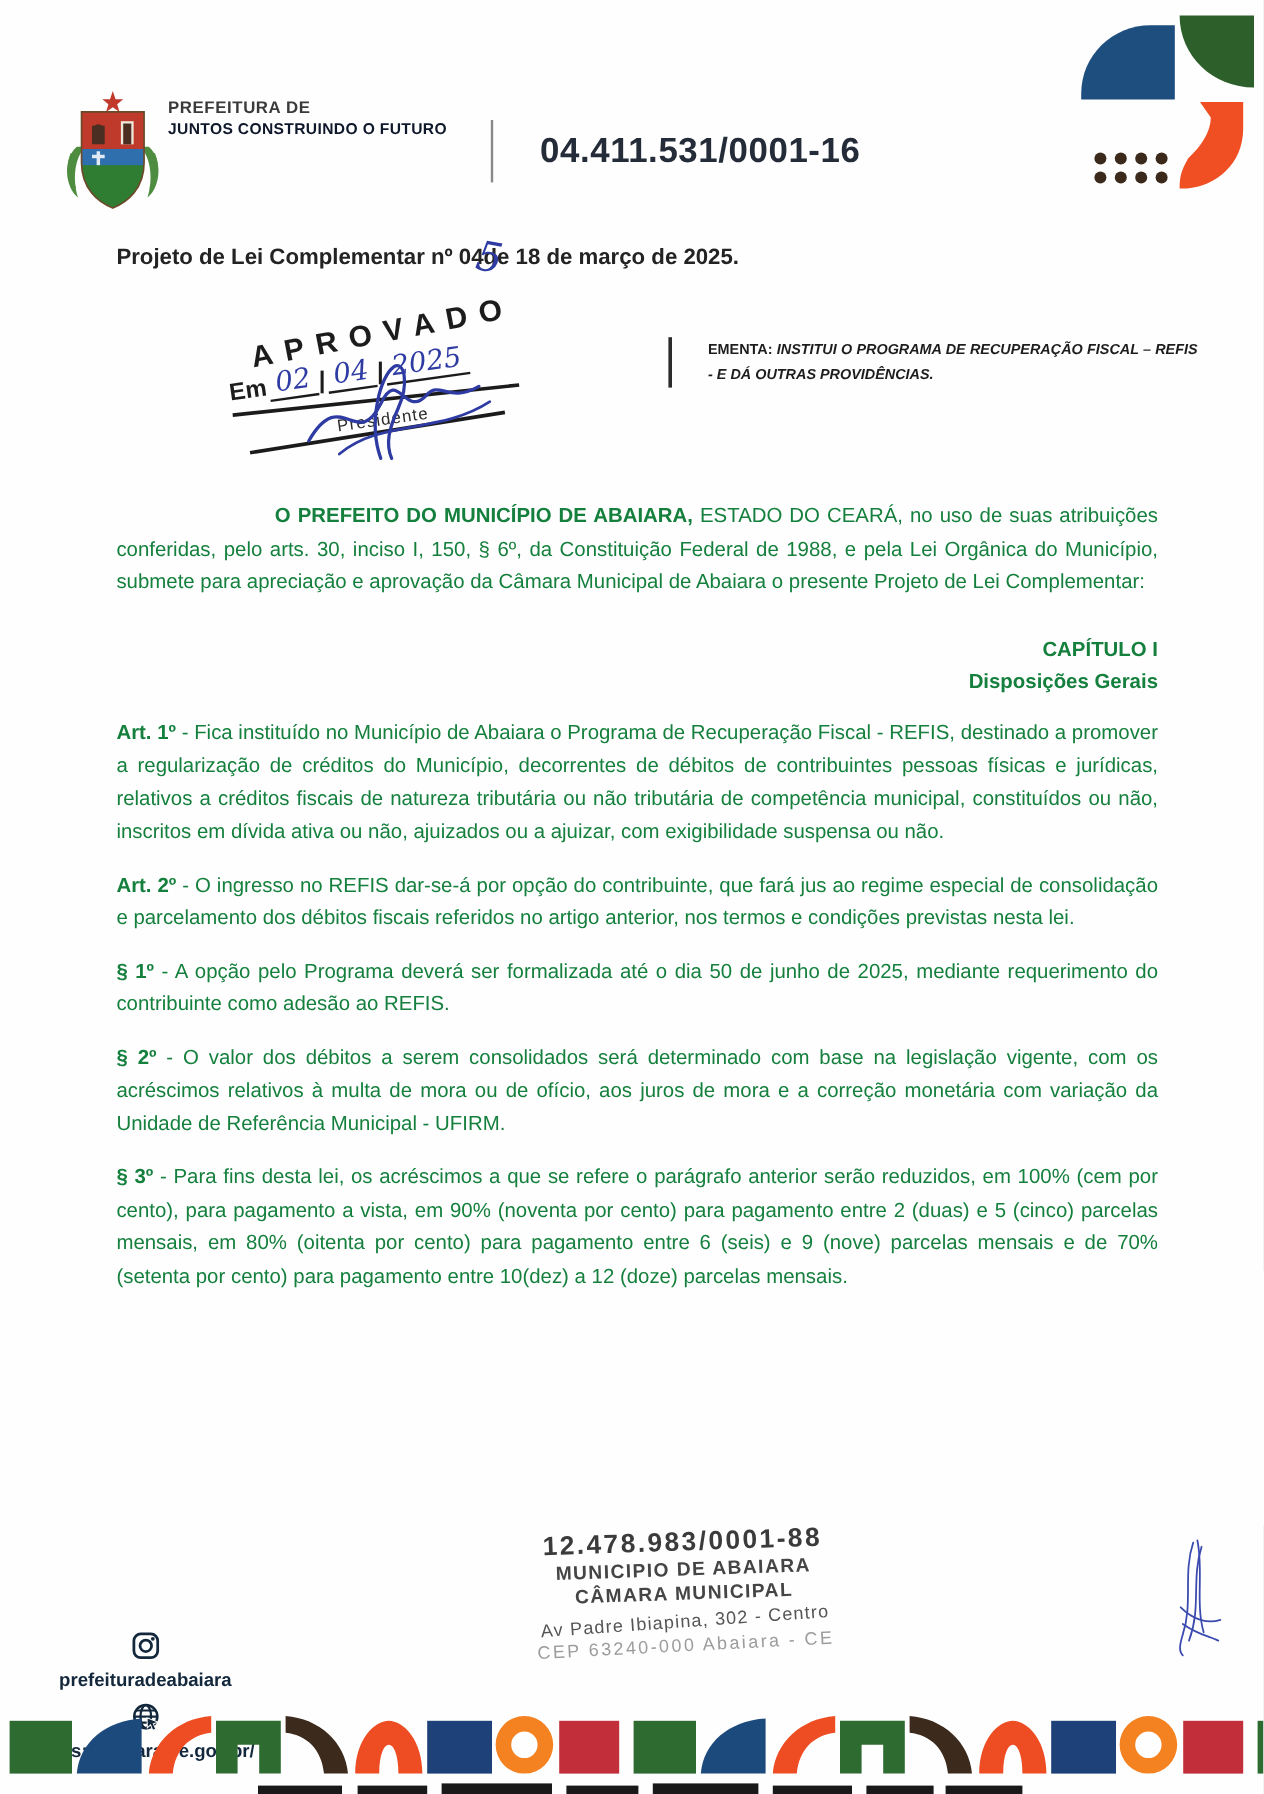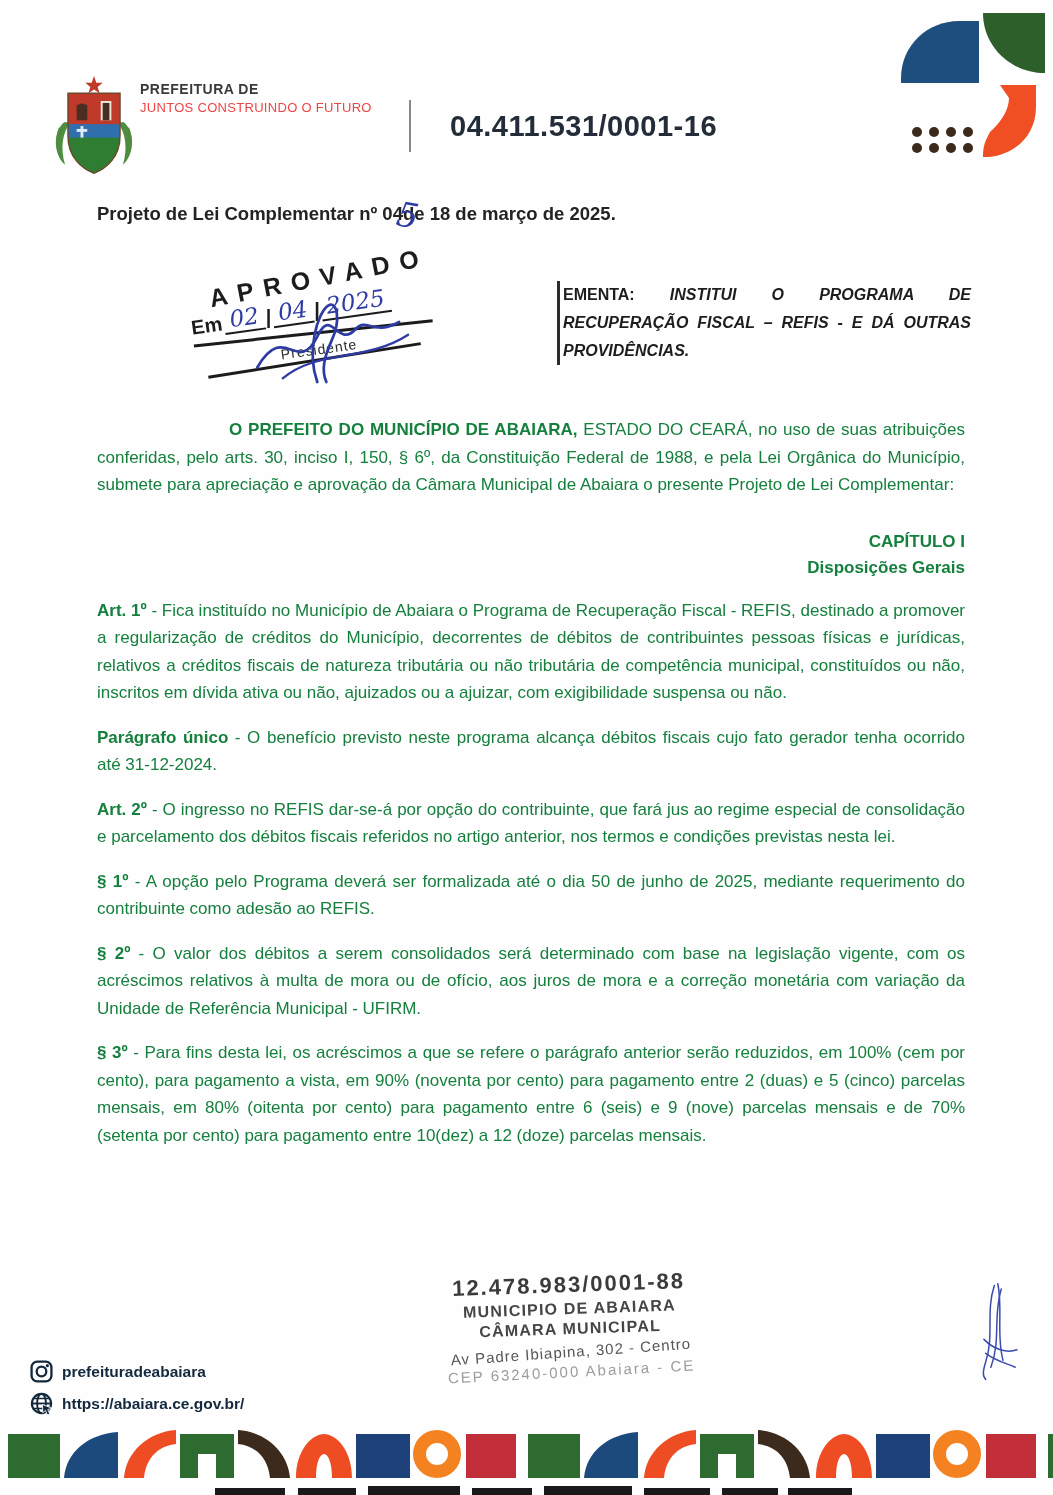--- a/index.html
+++ b/index.html
@@ -3,21 +3,21 @@
 <meta charset="utf-8">
 <style>
   html,body{margin:0;padding:0;background:#e8e8e8;}
   .page{position:relative;width:1053px;height:1495px;background:#fefefe;overflow:hidden;
         font-family:"Liberation Sans",sans-serif;color:#262626;margin:0 auto;}
   
   .crest{position:absolute;left:50px;top:74px;}
   .brand{position:absolute;left:140px;top:82px;line-height:1;}
   .brand-small{font-size:14px;font-weight:bold;color:#3a3a3a;letter-spacing:.5px;}
   .brand-name{font-size:40px;font-weight:bold;color:#1c5080;letter-spacing:1px;margin-top:2px;}
-  .brand-slogan{font-size:13px;font-weight:normal;color:#ef4444;margin-top:5px;letter-spacing:.3px;}
+  .brand-slogan{font-size:13px;font-weight:bold;color:#0f172a;margin-top:5px;letter-spacing:.3px;}
   .hdr-divider{position:absolute;left:409px;top:100px;width:2px;height:52px;background:#8a8a8a;}
   .cnpj{position:absolute;left:450px;top:110px;font-size:29px;font-weight:bold;color:#232c38;letter-spacing:.5px;}
   .corner-logo{position:absolute;left:893px;top:12px;}
   
   .title-row{position:absolute;left:97px;top:203px;width:868px;display:flex;
              font-size:18.5px;font-weight:bold;color:#232323;}
   .title-left{position:relative;}
   .hand-five{position:absolute;right:-16px;top:-8px;font-family:"DejaVu Serif",serif;font-style:italic;
              font-size:34px;color:#2e3ba3;transform:rotate(10deg);font-weight:normal;}
   .title-right{margin-right:32px;}
@@ -27,41 +27,41 @@
   .stamp-row{display:flex;align-items:flex-end;margin-top:4px;font-size:20px;font-weight:bold;}
   .stamp-em{margin-right:2px;}
   .slot{border-bottom:2.5px solid #1b1b1b;padding:0 6px 1px 6px;line-height:1;}
   .hand{font-family:"DejaVu Serif",serif;font-style:italic;color:#2e3ba3;font-size:23px;font-weight:normal;}
   .stamp-sep{margin:0 1px;font-weight:bold;transform:rotate(8deg);}
   .stamp-line{border-top:3px solid #1b1b1b;width:240px;margin-top:9px;transform:rotate(2deg);}
   .stamp-line2{border-top:3px solid #1b1b1b;width:215px;margin:24px 0 0 10px;transform:rotate(-1deg);}
   .stamp-role{font-size:14px;letter-spacing:1px;color:#2b2b2b;margin:-20px 0 0 85px;}
   .stamp-sig{position:absolute;left:230px;top:292px;pointer-events:none;}
   
-  .ementa{position:absolute;left:557px;top:281px;width:408px;border-left:3px solid #2b2b2b;padding-left:3px;
-          font-size:16px;font-weight:bold;font-style:italic;line-height:1.75;text-align:justify;color:#1d1d1d;}
+  .ementa{position:absolute;left:557px;top:281px;width:408px;border-left:3px solid #2b2b2b;padding-left:30px;
+          font-size:12px;font-weight:bold;font-style:italic;line-height:1.75;text-align:justify;color:#1d1d1d;}
   .ementa-label{font-style:normal;}
   
   .doc-body{position:absolute;left:97px;top:416px;width:868px;font-size:17px;line-height:27.5px;
             text-align:justify;color:#15803d;}
   .doc-body p{margin:17px 0 0 0;}
   .doc-body p.preamble{margin:0;text-indent:132px;}
   .lead{font-weight:bold;}
   .chapter{margin-top:30px;text-align:right;font-weight:bold;line-height:26px;}
   .chapter + p{margin-top:16px;}
   
   .camara-stamp{position:absolute;left:405px;top:1272px;width:330px;text-align:center;color:#454545;
                 transform:rotate(-2deg);}
   .cs-cnpj{font-size:22px;font-weight:bold;letter-spacing:2px;color:#3b3b3b;}
   .cs-l1,.cs-l2{font-size:16px;font-weight:bold;letter-spacing:1.2px;margin-top:2px;}
   .cs-l3{font-size:15px;letter-spacing:1px;color:#555;transform:rotate(-2deg);margin-top:5px;}
   .cs-l4{font-size:15px;letter-spacing:2px;color:#9c9c9c;transform:rotate(-1deg);margin-top:3px;}
   
   .footer-left{position:absolute;left:30px;top:1360px;}
-  .f-row{display:flex;align-items:center;gap:9px;margin-bottom:9px;}
+  .f-row{display:flex;align-items:center;gap:9px;margin-bottom:9px;flex-direction:column;}
   .f-row span{font-size:15.5px;font-weight:bold;color:#13283c;}
   .sig-right{position:absolute;left:955px;top:1282px;}
   .address{position:absolute;right:42px;top:1372px;text-align:right;color:#1c3a5e;font-weight:bold;
            font-size:15.5px;line-height:1.6;}
   
   .band{position:absolute;left:0;top:1428px;}
   .band2{position:absolute;left:0;top:1486px;}
 </style>
 </head>
 <body>
@@ -149,21 +149,20 @@
 
   <div class="doc-body">
     <p class="preamble">
       <span class="lead">O PREFEITO DO MUNICÍPIO DE ABAIARA,</span><span> ESTADO DO CEARÁ, no uso de suas atribuições conferidas, pelo arts. 30, inciso I, 150, § 6º, da Constituição Federal de 1988, e pela Lei Orgânica do Município, submete para apreciação e aprovação da Câmara Municipal de Abaiara o presente Projeto de Lei Complementar:</span>
     </p>
     <div class="chapter">
       <div>CAPÍTULO I</div>
       <div>Disposições Gerais</div>
     </div>
     <p><span class="lead">Art. 1º</span><span> - Fica instituído no Município de Abaiara o Programa de Recuperação Fiscal - REFIS, destinado a promover a regularização de créditos do Município, decorrentes de débitos de contribuintes pessoas físicas e jurídicas, relativos a créditos fiscais de natureza tributária ou não tributária de competência municipal, constituídos ou não, inscritos em dívida ativa ou não, ajuizados ou a ajuizar, com exigibilidade suspensa ou não.</span></p>
-    <p><span class="lead">Parágrafo único</span><span> - O benefício previsto neste programa alcança débitos fiscais cujo fato gerador tenha ocorrido até 31-12-2024.</span></p>
     <p><span class="lead">Art. 2º</span><span> - O ingresso no REFIS dar-se-á por opção do contribuinte, que fará jus ao regime especial de consolidação e parcelamento dos débitos fiscais referidos no artigo anterior, nos termos e condições previstas nesta lei.</span></p>
     <p><span class="lead">§ 1º</span><span> - A opção pelo Programa deverá ser formalizada até o dia 50 de junho de 2025, mediante requerimento do contribuinte como adesão ao REFIS.</span></p>
     <p><span class="lead">§ 2º</span><span> - O valor dos débitos a serem consolidados será determinado com base na legislação vigente, com os acréscimos relativos à multa de mora ou de ofício, aos juros de mora e a correção monetária com variação da Unidade de Referência Municipal - UFIRM.</span></p>
     <p><span class="lead">§ 3º</span><span> - Para fins desta lei, os acréscimos a que se refere o parágrafo anterior serão reduzidos, em 100% (cem por cento), para pagamento a vista, em 90% (noventa por cento) para pagamento entre 2 (duas) e 5 (cinco) parcelas mensais, em 80% (oitenta por cento) para pagamento entre 6 (seis) e 9 (nove) parcelas mensais e de 70% (setenta por cento) para pagamento entre 10(dez) a 12 (doze) parcelas mensais.</span></p>
   </div>
 
   <div class="camara-stamp">
     <div class="cs-cnpj">12.478.983/0001-88</div>
     <div class="cs-l1">MUNICIPIO DE ABAIARA</div>
     <div class="cs-l2">CÂMARA MUNICIPAL</div>

